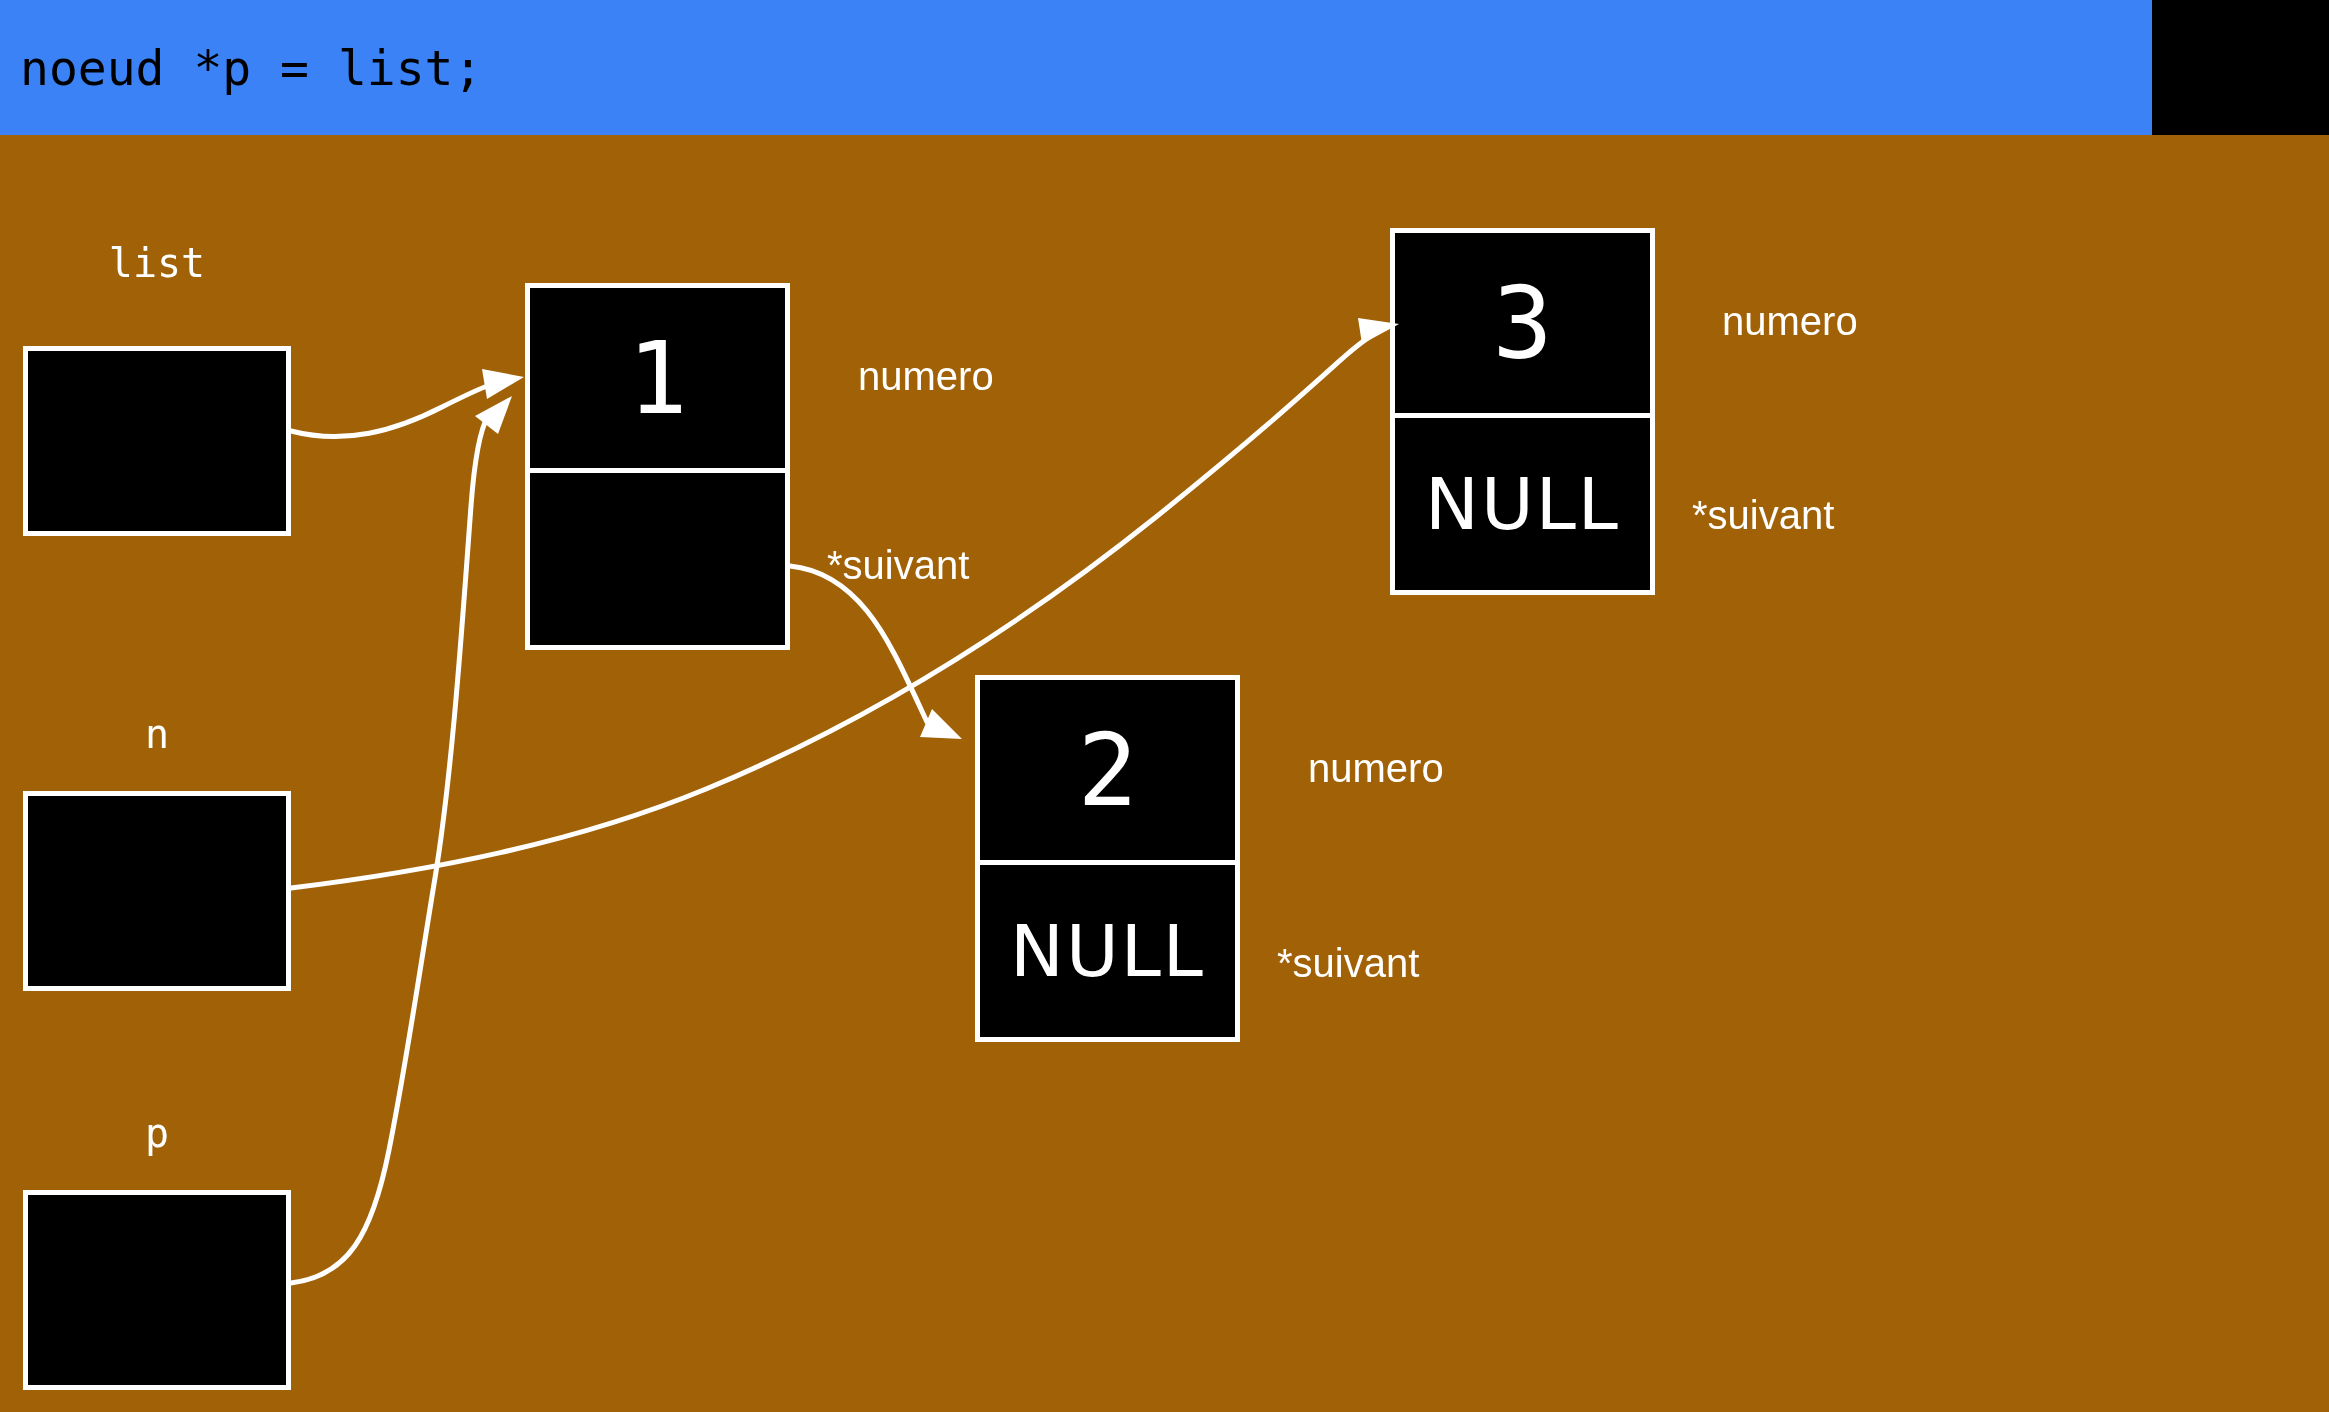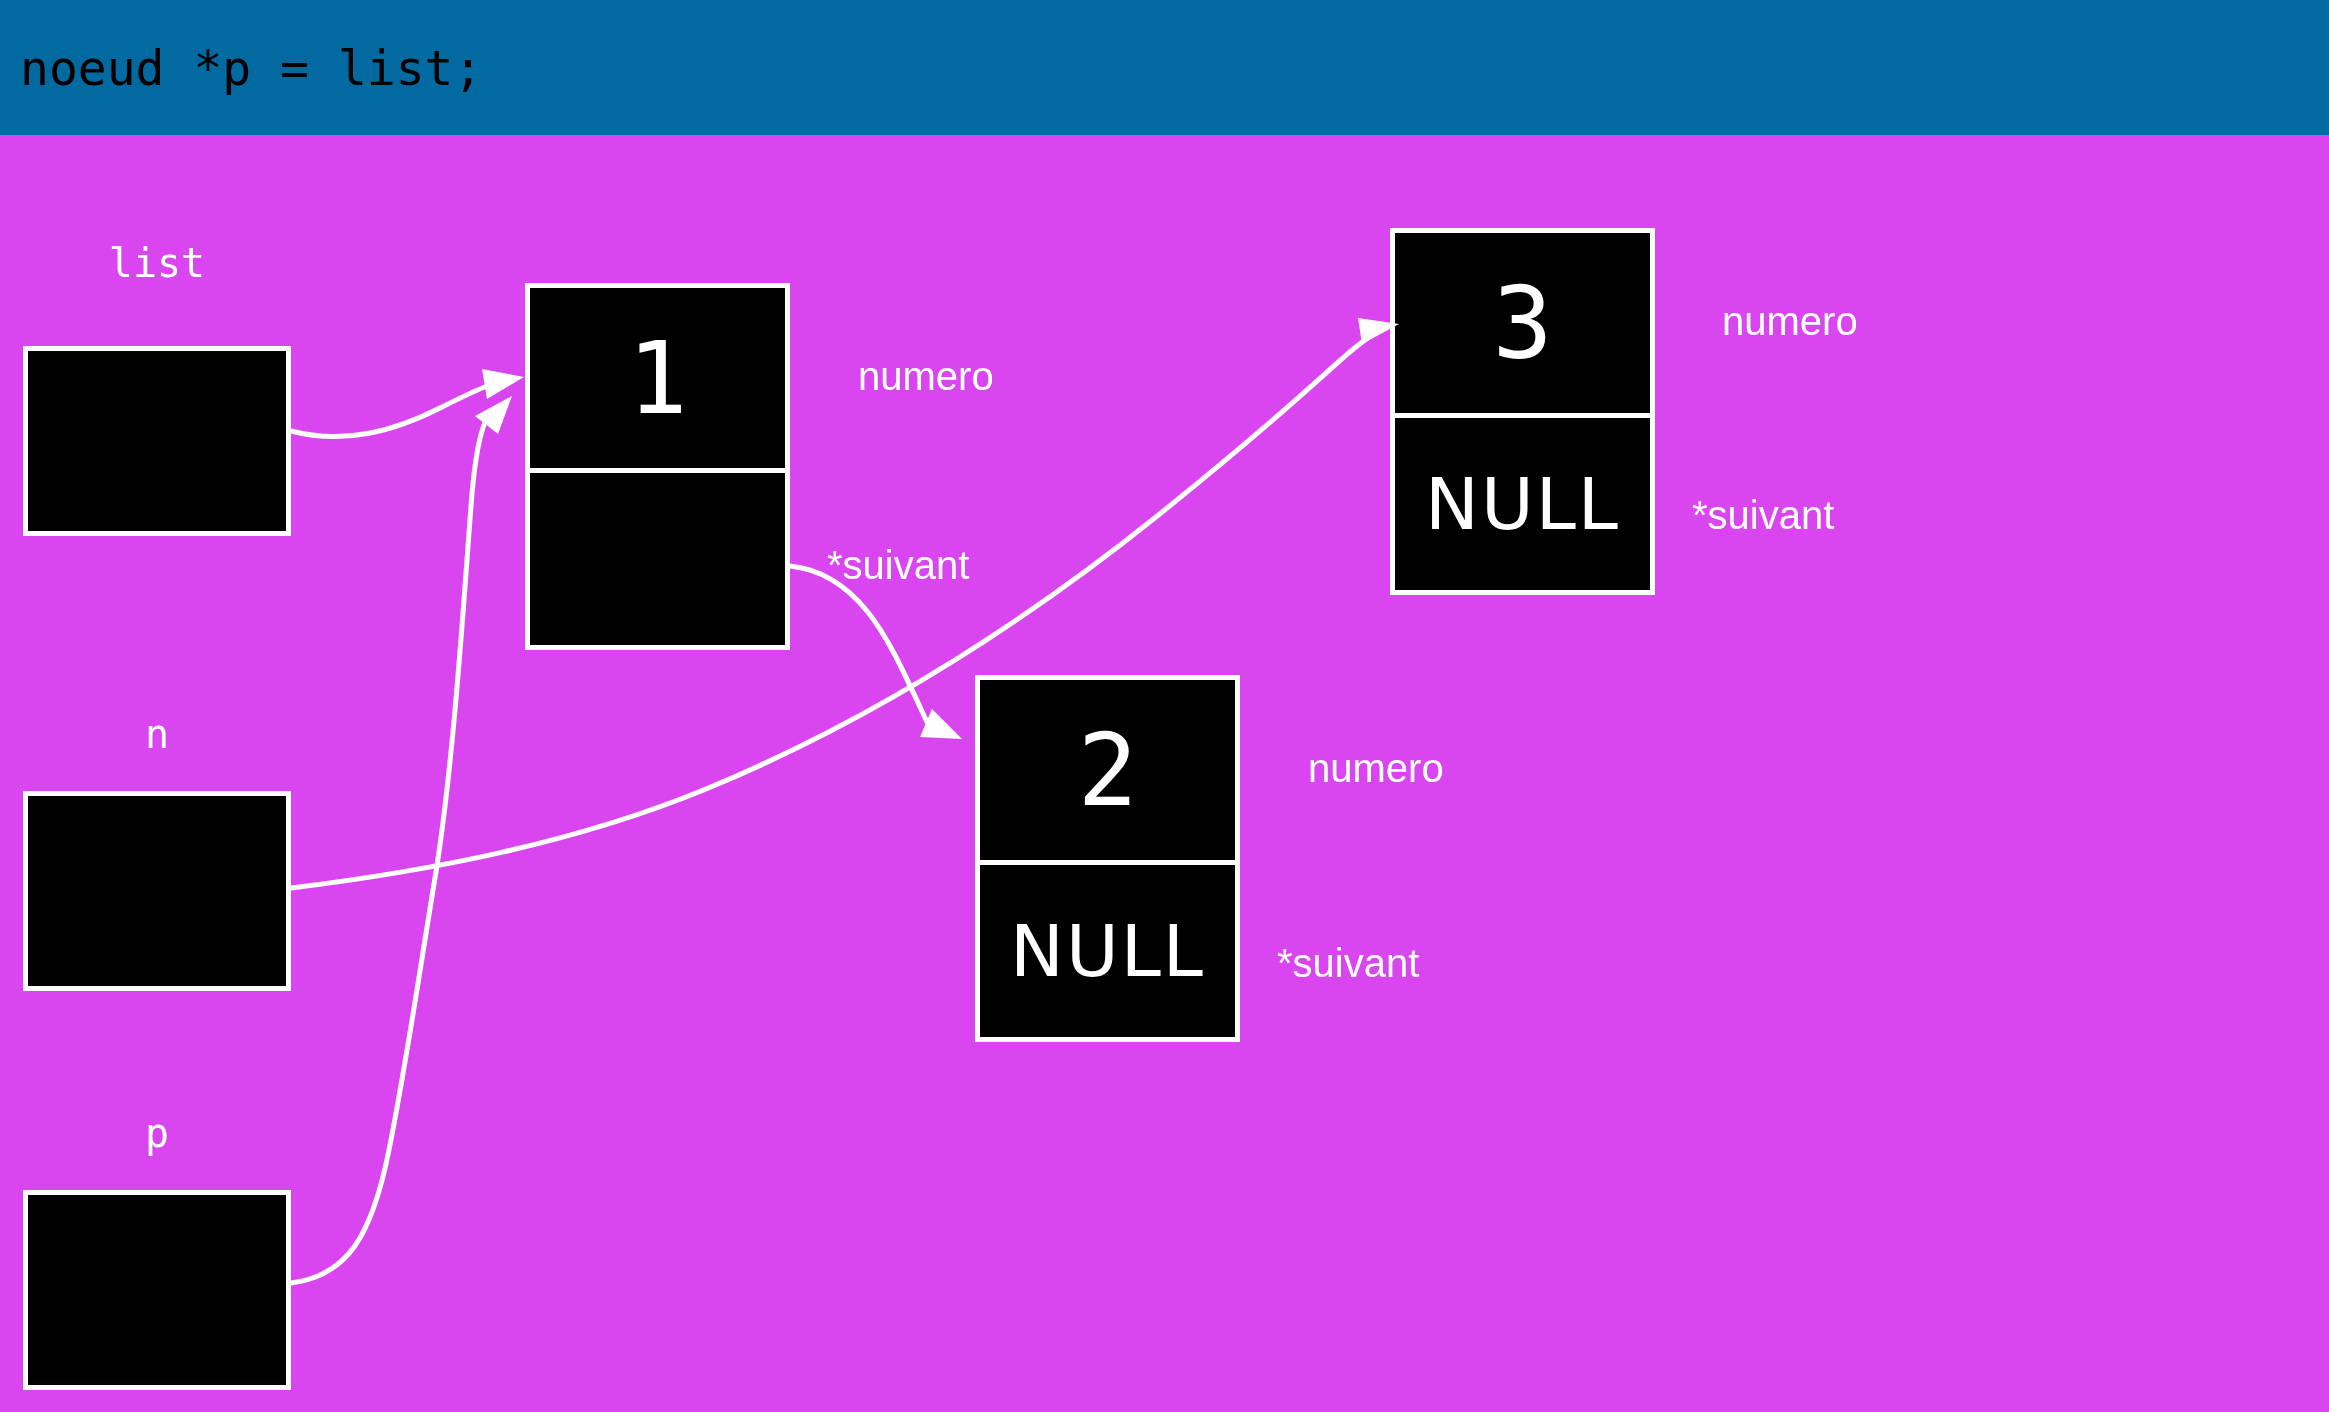--- a/index.html
+++ b/index.html
@@ -11,38 +11,38 @@
     width: 2329px;
     height: 1412px;
     position: relative;
     overflow: hidden;
     font-family: "DejaVu Sans Mono", monospace;
   }
   
   .header-bar {
     position: absolute;
     left: 0; top: 0;
-    width: 2329px; height: 135px;
-    background: #0369a1;
+    width: 2152px; height: 135px;
+    background: #3b82f6;
     display: flex;
     align-items: center;
   }
   .header-code {
     color: #000000;
     font-size: 48px;
     font-family: "DejaVu Sans Mono", monospace;
     padding-left: 20px;
     white-space: pre;
   }
   
   .stage {
     position: absolute;
     left: 0; top: 135px;
     width: 2329px; height: 1277px;
-    background: #d946ef;
+    background: #a16207;
   }
   .stage * { box-sizing: border-box; }
 
   
   .ptr-label {
     position: absolute;
     color: #ffffff;
     font-size: 40px;
     text-align: center;
     width: 268px;

